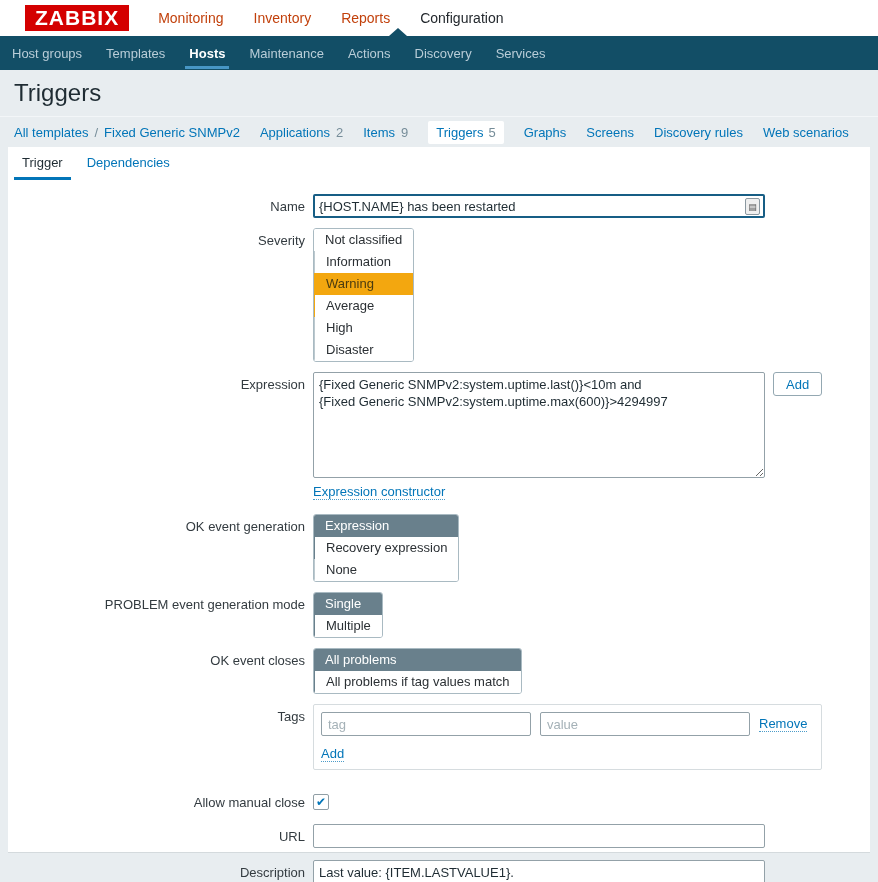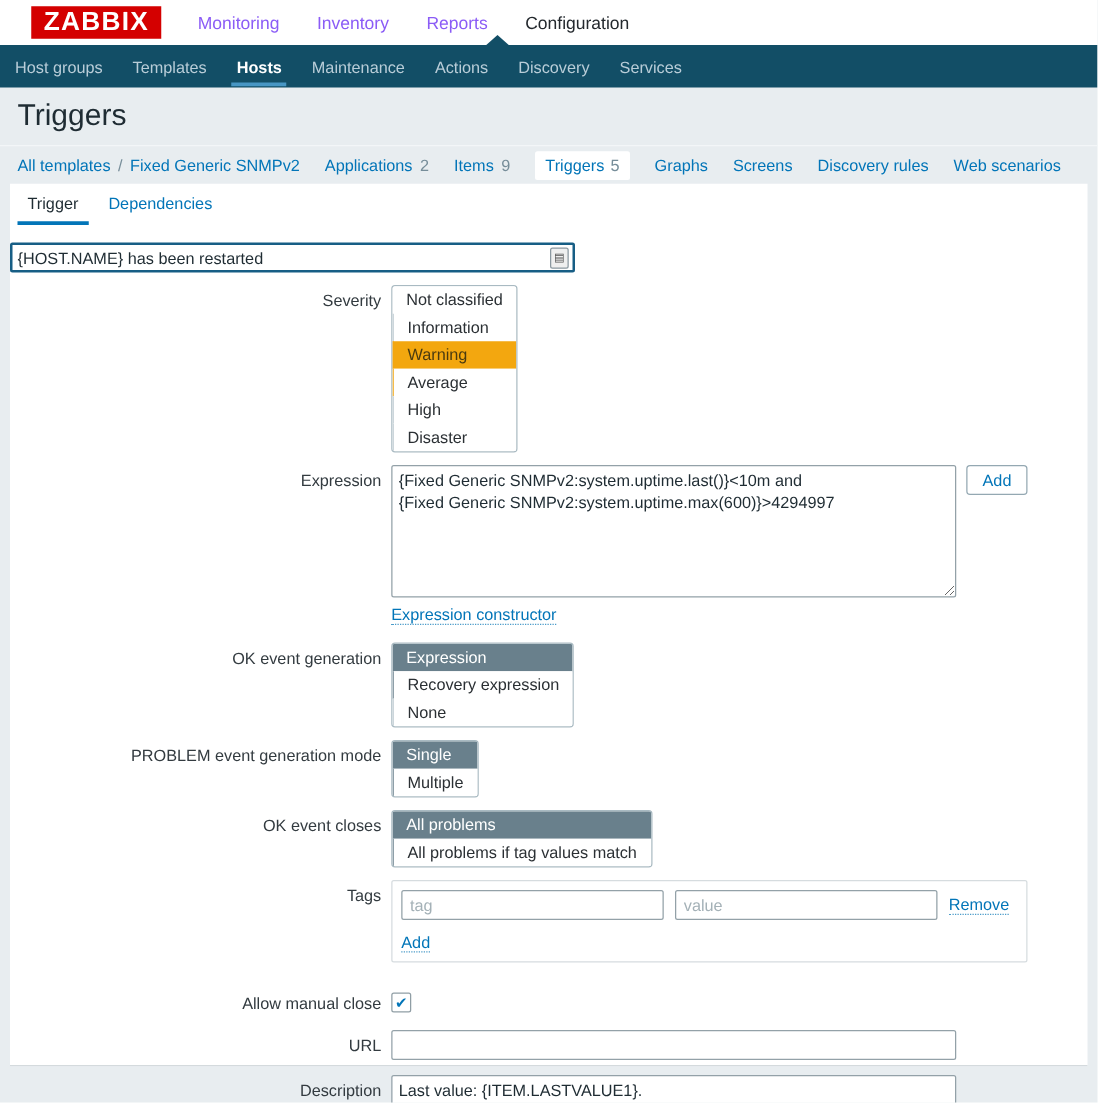--- a/index.html
+++ b/index.html
@@ -4,21 +4,21 @@
 <style>
   * { margin:0; padding:0; box-sizing:border-box; }
   html,body { width:878px; height:882px; }
   body { font-family:"Liberation Sans","DejaVu Sans",sans-serif; background:#e8edf0; position:relative; font-size:13px; color:#1f2c33; }
   .band { position:absolute; left:0; right:0; }
 
   
   .hdr { top:0; height:36px; background:#fff; display:flex; align-items:center; }
   .logo { background:#d40000; color:#fff; font-weight:bold; font-size:21px; letter-spacing:1px; padding:2px 10px; margin-left:25px; height:26px; display:flex; align-items:center; }
   .topmenu { display:flex; margin-left:14px; }
-  .topmenu a { color:#8b5cf6; text-decoration:none; padding:8px 15px; font-size:14px; cursor:pointer; }
+  .topmenu a { color:#c2410c; text-decoration:none; padding:8px 15px; font-size:14px; cursor:pointer; }
   .topmenu a.active { color:#24292e; }
 
   
   .nav { top:36px; height:34px; background:#124e66; display:flex; align-items:center; }
   .nav a { color:#b9cdd8; text-decoration:none; font-size:13px; padding:9px 12px 8px; position:relative; cursor:pointer; }
   .nav a.active { color:#fff; font-weight:bold; }
   .nav a.active::after { content:""; position:absolute; left:8px; right:8px; bottom:0; height:3px; background:#4796c4; }
   .nav-caret { position:absolute; top:-8px; left:389px; width:0; height:0; border-left:9px solid transparent; border-right:9px solid transparent; border-bottom:8px solid #124e66; }
 
   
@@ -132,20 +132,21 @@
 
 <div class="card">
   <div class="tabs">
     <a class="tab active">Trigger</a>
     <a class="tab">Dependencies</a>
   </div>
 
   <form>
 
     <div class="row">
+      <div class="lbl">Name</div>
       <div class="inwrap">
         <input class="text focused" type="text" value="{HOST.NAME} has been restarted" style="">
         <span class="in-icon">▤</span>
       </div>
     </div>
 
     <div class="row">
       <div class="lbl">Severity</div>
       <div class="seg">
         <span>Not classified</span>

